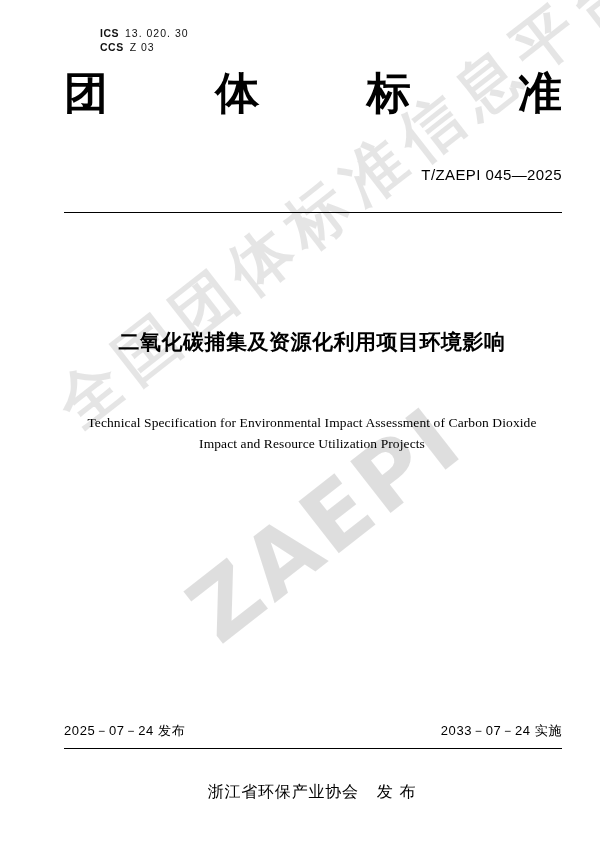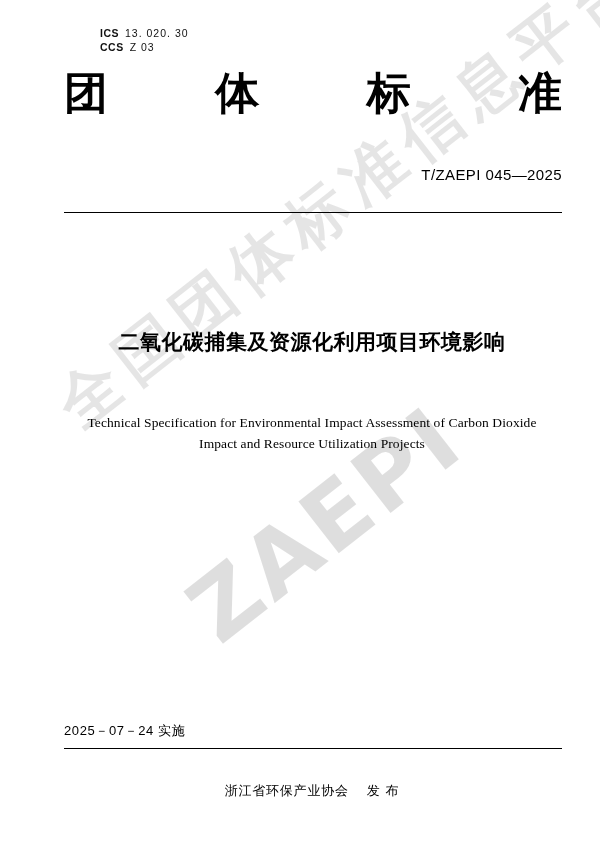--- a/index.html
+++ b/index.html
@@ -146,21 +146,21 @@
   }
 
   
   .publisher {
     position: absolute;
     top: 782px;
     left: 0;
     width: 508px;
     text-align: center;
     font-family: "DejaVu Sans", sans-serif;
-    font-size: 13px;
+    font-size: 16px;
     letter-spacing: 0.8px;
     color: #000;
   }
   .publisher .gap { display: inline-block; width: 18px; }
 
   
   .watermark {
     position: absolute;
     left: 0; top: 0;
     width: 600px;
@@ -228,21 +228,22 @@
     <div class="cn-title">
       <div>二氧化碳捕集及资源化利用项目环境影响</div>
     </div>
 
     <div class="en-title">
       <div>Technical Specification for Environmental Impact Assessment of Carbon Dioxide</div>
       <div>Impact and Resource Utilization Projects</div>
     </div>
 
     <div class="dates">
-      <div>2025－07－24 实施</div>
+      <div>2025－07－24 发布</div>
+      <div>2033－07－24 实施</div>
     </div>
 
     <div class="rule-bottom"></div>
 
     <div class="publisher">
       <span>浙江省环保产业协会</span><span class="gap"></span><span>发  布</span>
     </div>
 
   </div>
 </div>

